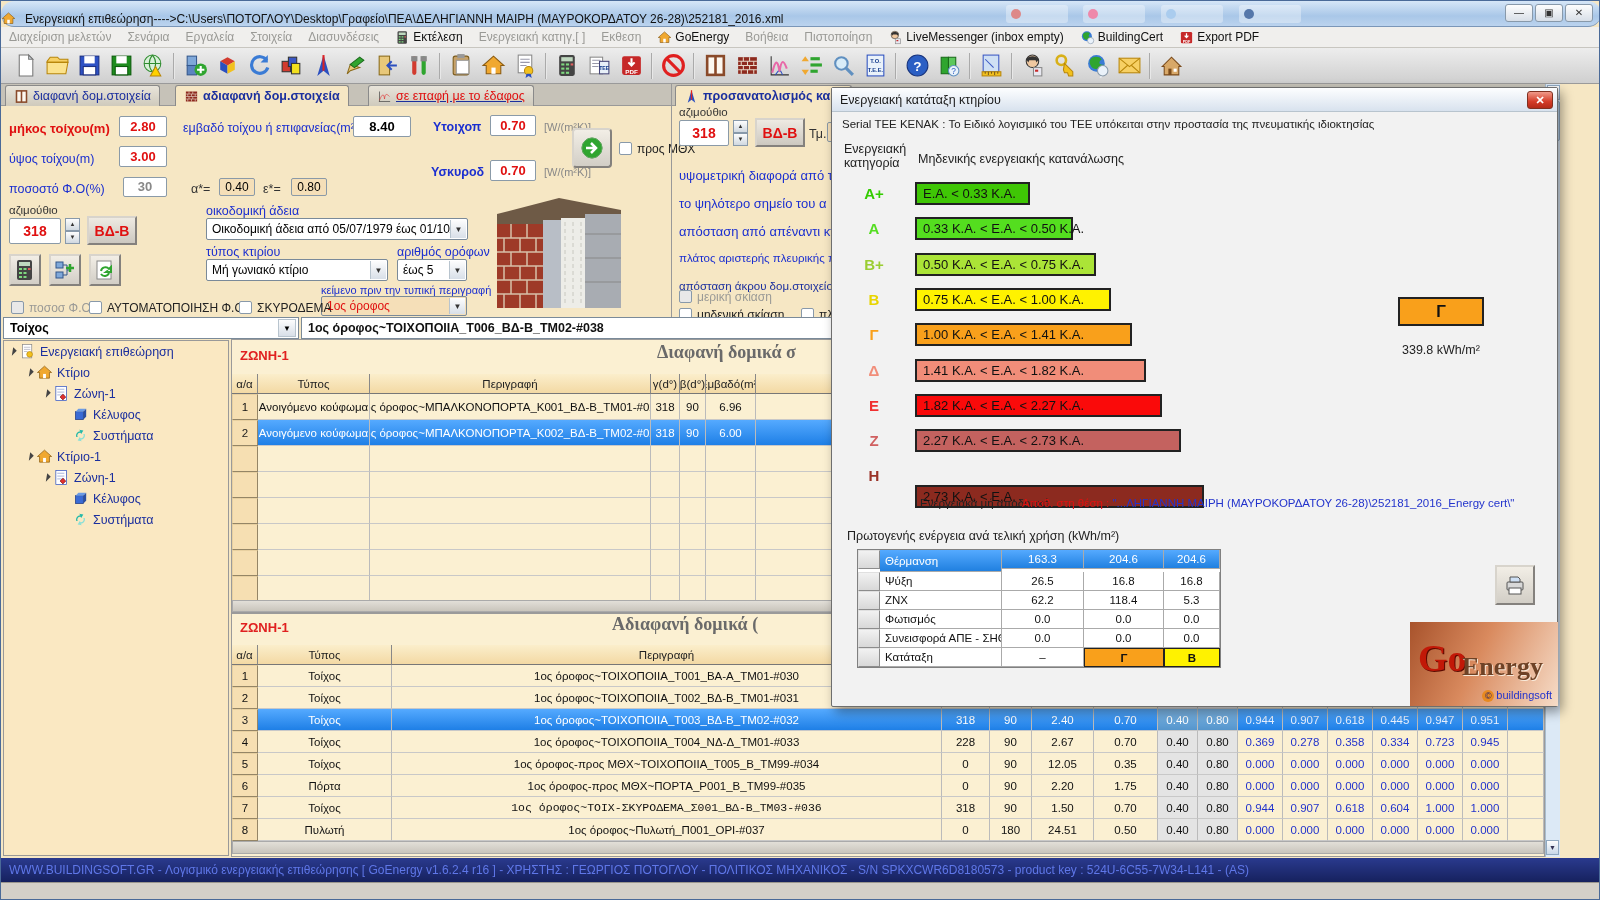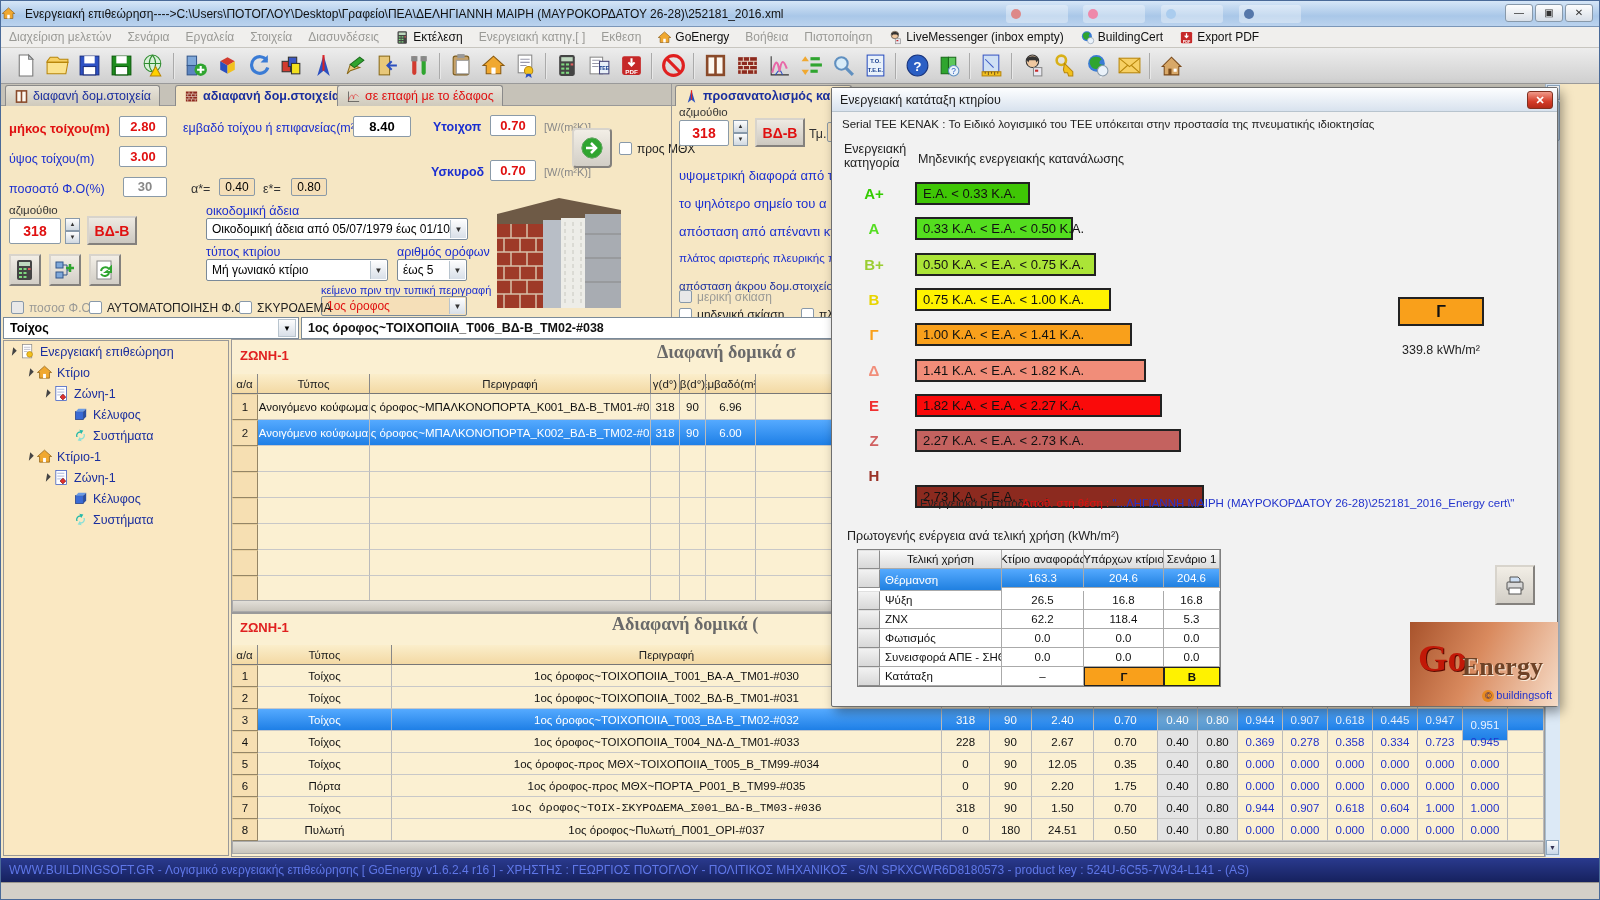--- a/index.html
+++ b/index.html
@@ -1,20 +1,20 @@
 <!DOCTYPE html>
 <html><head>
 <meta charset="utf-8">
 <style>
   html,body{margin:0;padding:0;background:#888;font-family:"Liberation Sans",sans-serif;}
   #win{position:relative;width:1600px;height:900px;background:#F6E7C4;overflow:hidden;border:1px solid #4A6A98;box-sizing:border-box;}
   *{box-sizing:border-box;}
   .abs{position:absolute;}
   
-  #titlebar{position:absolute;left:0;top:0;width:1600px;height:26px;background:linear-gradient(#D6E6F7,#A9C7E8 60%,#BBD3EE);border-bottom:1px solid #7A96B8;display:flex;align-items:center;}
+  #titlebar{position:absolute;left:0;top:0;width:1600px;height:26px;background:linear-gradient(#D6E6F7,#A9C7E8 60%,#BBD3EE);border-bottom:1px solid #7A96B8;display:flex;align-items:flex-end;border-radius:13px;}
   #title-text{font-size:12px;color:#111;margin-left:6px;white-space:nowrap;}
   .ghost{position:absolute;top:4px;height:18px;border-radius:3px;background:rgba(255,255,255,.35);}
   .ghost .dot{position:absolute;left:5px;top:4px;width:10px;height:10px;border-radius:50%;}
   .winbtn{width:28px;height:18px;border:1px solid #8899AA;background:linear-gradient(#FDFDFD,#D8DFE8);border-radius:3px;font-size:10px;line-height:16px;text-align:center;color:#333;margin-left:2px;}
   #winbtns{position:absolute;right:8px;top:3px;display:flex;}
   
   #menubar{position:absolute;left:0;top:26px;width:1600px;height:21px;background:#F0EFED;border-bottom:1px solid #C8C6C0;display:flex;align-items:center;padding-left:8px;}
   .mitem{display:flex;align-items:center;font-size:12px;color:#111;margin-right:16px;white-space:nowrap;}
   .mitem.dis{color:#9A9A96;}
   .mi{width:15px;height:15px;margin-right:3px;display:inline-block;}
@@ -469,21 +469,21 @@
         <div class="tab active" style="left: 174px;">
           <span class="mi"><svg viewBox="0 0 24 24">
               <rect x="3" y="4" width="18" height="16" fill="#8E2A1E"></rect>
               <g stroke="#E8D8C8" stroke-width="1">
                 <path d="M3 8h18M3 12h18M3 16h18"></path>
                 <path d="M8 4v4M14 4v4M6 8v4M12 8v4M18 8v4M8 12v4M14 12v4M6 16v4M12 16v4M18 16v4"></path>
               </g>
             </svg></span>
           <span>αδιαφανή δομ.στοιχεία</span>
         </div>
-        <div class="tab" style="left: 336px;">
+        <div class="tab" style="left: 367px; text-decoration: underline;">
           <span class="mi"><svg viewBox="0 0 24 24">
               <path d="M3 20h18M4 20V4" stroke="#333"></path>
               <path d="M4 18c4-10 7-12 8-2 1-10 4-8 8-4" stroke="#E03030" fill="none"></path>
             </svg></span>
           <span style="color: rgb(224, 16, 16);">σε επαφή με το έδαφος</span>
         </div>
         <div class="tab active" style="left: 674px;">
           <span class="mi"><svg viewBox="0 0 24 24">
               <path d="M12 2L6 22l6-5 6 5z" fill="#2B4FC0"></path>
               <path d="M12 2v15" stroke="#D22" stroke-width="2"></path>
@@ -866,21 +866,21 @@
             <div class="tc" style="width: 42px; height: 22px;">90</div>
             <div class="tc" style="width: 62px; height: 22px;">2.40</div>
             <div class="tc" style="width: 64px; height: 22px;">0.70</div>
             <div class="tc grayc" style="width: 40px; height: 22px;">0.40</div>
             <div class="tc grayc" style="width: 40px; height: 22px;">0.80</div>
             <div class="tc bluev" style="width: 45px; height: 22px;">0.944</div>
             <div class="tc bluev" style="width: 45px; height: 22px;">0.907</div>
             <div class="tc bluev" style="width: 45px; height: 22px;">0.618</div>
             <div class="tc bluev" style="width: 45px; height: 22px;">0.445</div>
             <div class="tc bluev" style="width: 45px; height: 22px;">0.947</div>
-            <div class="tc bluev" style="width: 45px; height: 32px;">0.951</div>
+            <div class="tc bluev" style="width: 45px; height: 22px;">0.951</div>
             <div class="tc" style="width: 36px; height: 22px;"></div>
           </div>
           <div class="trow" style="top: 86px; height: 22px;">
             <div class="tc rowhdr" style="width: 26px; height: 22px;">4</div>
             <div class="tc" style="width: 134px; height: 22px;">Τοίχος</div>
             <div class="tc" style="width: 550px; height: 22px;">1ος όροφος~ΤΟΙΧΟΠΟΙΙΑ_Τ004_ΝΔ-Δ_ΤΜ01-#033</div>
             <div class="tc" style="width: 48px; height: 22px;">228</div>
             <div class="tc" style="width: 42px; height: 22px;">90</div>
             <div class="tc" style="width: 62px; height: 22px;">2.67</div>
             <div class="tc" style="width: 64px; height: 22px;">0.70</div>
@@ -1007,27 +1007,20 @@
       </div>
 
     <div class="abs" style="left: 566px; top: 209px; width: 86px; height: 29px; border: 2px solid rgb(34, 34, 34); display: flex; align-items: center; justify-content: center; font-size: 16px; font-weight: bold; color: rgb(17, 17, 17); background: rgb(249, 160, 27);" id="classbadge">Γ</div>
     <span class="abs" style="left:570px;top:255px;font-size:12.5px;color:#222;">339.8 kWh/m²</span>
 
     <span class="abs" style="left:88px;top:409px;font-size:11.5px;color:#222;">Ενεργειακά μή αποδοτικό</span>
     <span class="abs" style="left:190px;top:409px;font-size:11.5px;white-space:nowrap;"><span style="color:#E01010;">Αποθ. στη θέση :</span> <span style="color:#2233CC;">"...ΛΗΓΙΑΝΝΗ ΜΑΙΡΗ (ΜΑΥΡΟΚΟΡΔΑΤΟΥ 26-28)\252181_2016_Energy cert\"</span></span>
 
     <span class="abs" style="left:15px;top:441px;font-size:12.5px;color:#222;">Πρωτογενής ενέργεια ανά τελική χρήση (kWh/m²)</span>
     <div id="etbl">
-        <div class="erow" style="display: flex;">
-          <div class="etc rh" style="width: 22px; height: 19px;"></div>
-          <div class="etc hd" style="width: 122px; height: 19px;">Τελική χρήση</div>
-          <div class="etc hd" style="width: 82px; height: 19px;">Κτίριο αναφοράς</div>
-          <div class="etc hd" style="width: 80px; height: 19px;">Υπάρχων κτίριο</div>
-          <div class="etc hd" style="width: 56px; height: 19px;">Σενάριο 1</div>
-        </div>
         <div class="erow sel" style="display: flex;">
           <div class="etc rh" style="width: 22px; height: 19px;"></div>
           <div class="etc name" style="width: 122px; height: 22px;">Θέρμανση</div>
           <div class="etc" style="width: 82px; height: 19px;">163.3</div>
           <div class="etc" style="width: 80px; height: 19px;">204.6</div>
           <div class="etc" style="width: 56px; height: 19px;">204.6</div>
         </div>
         <div class="erow" style="display: flex;">
           <div class="etc rh" style="width: 22px; height: 19px;"></div>
           <div class="etc name" style="width: 122px; height: 19px;">Ψύξη</div>

